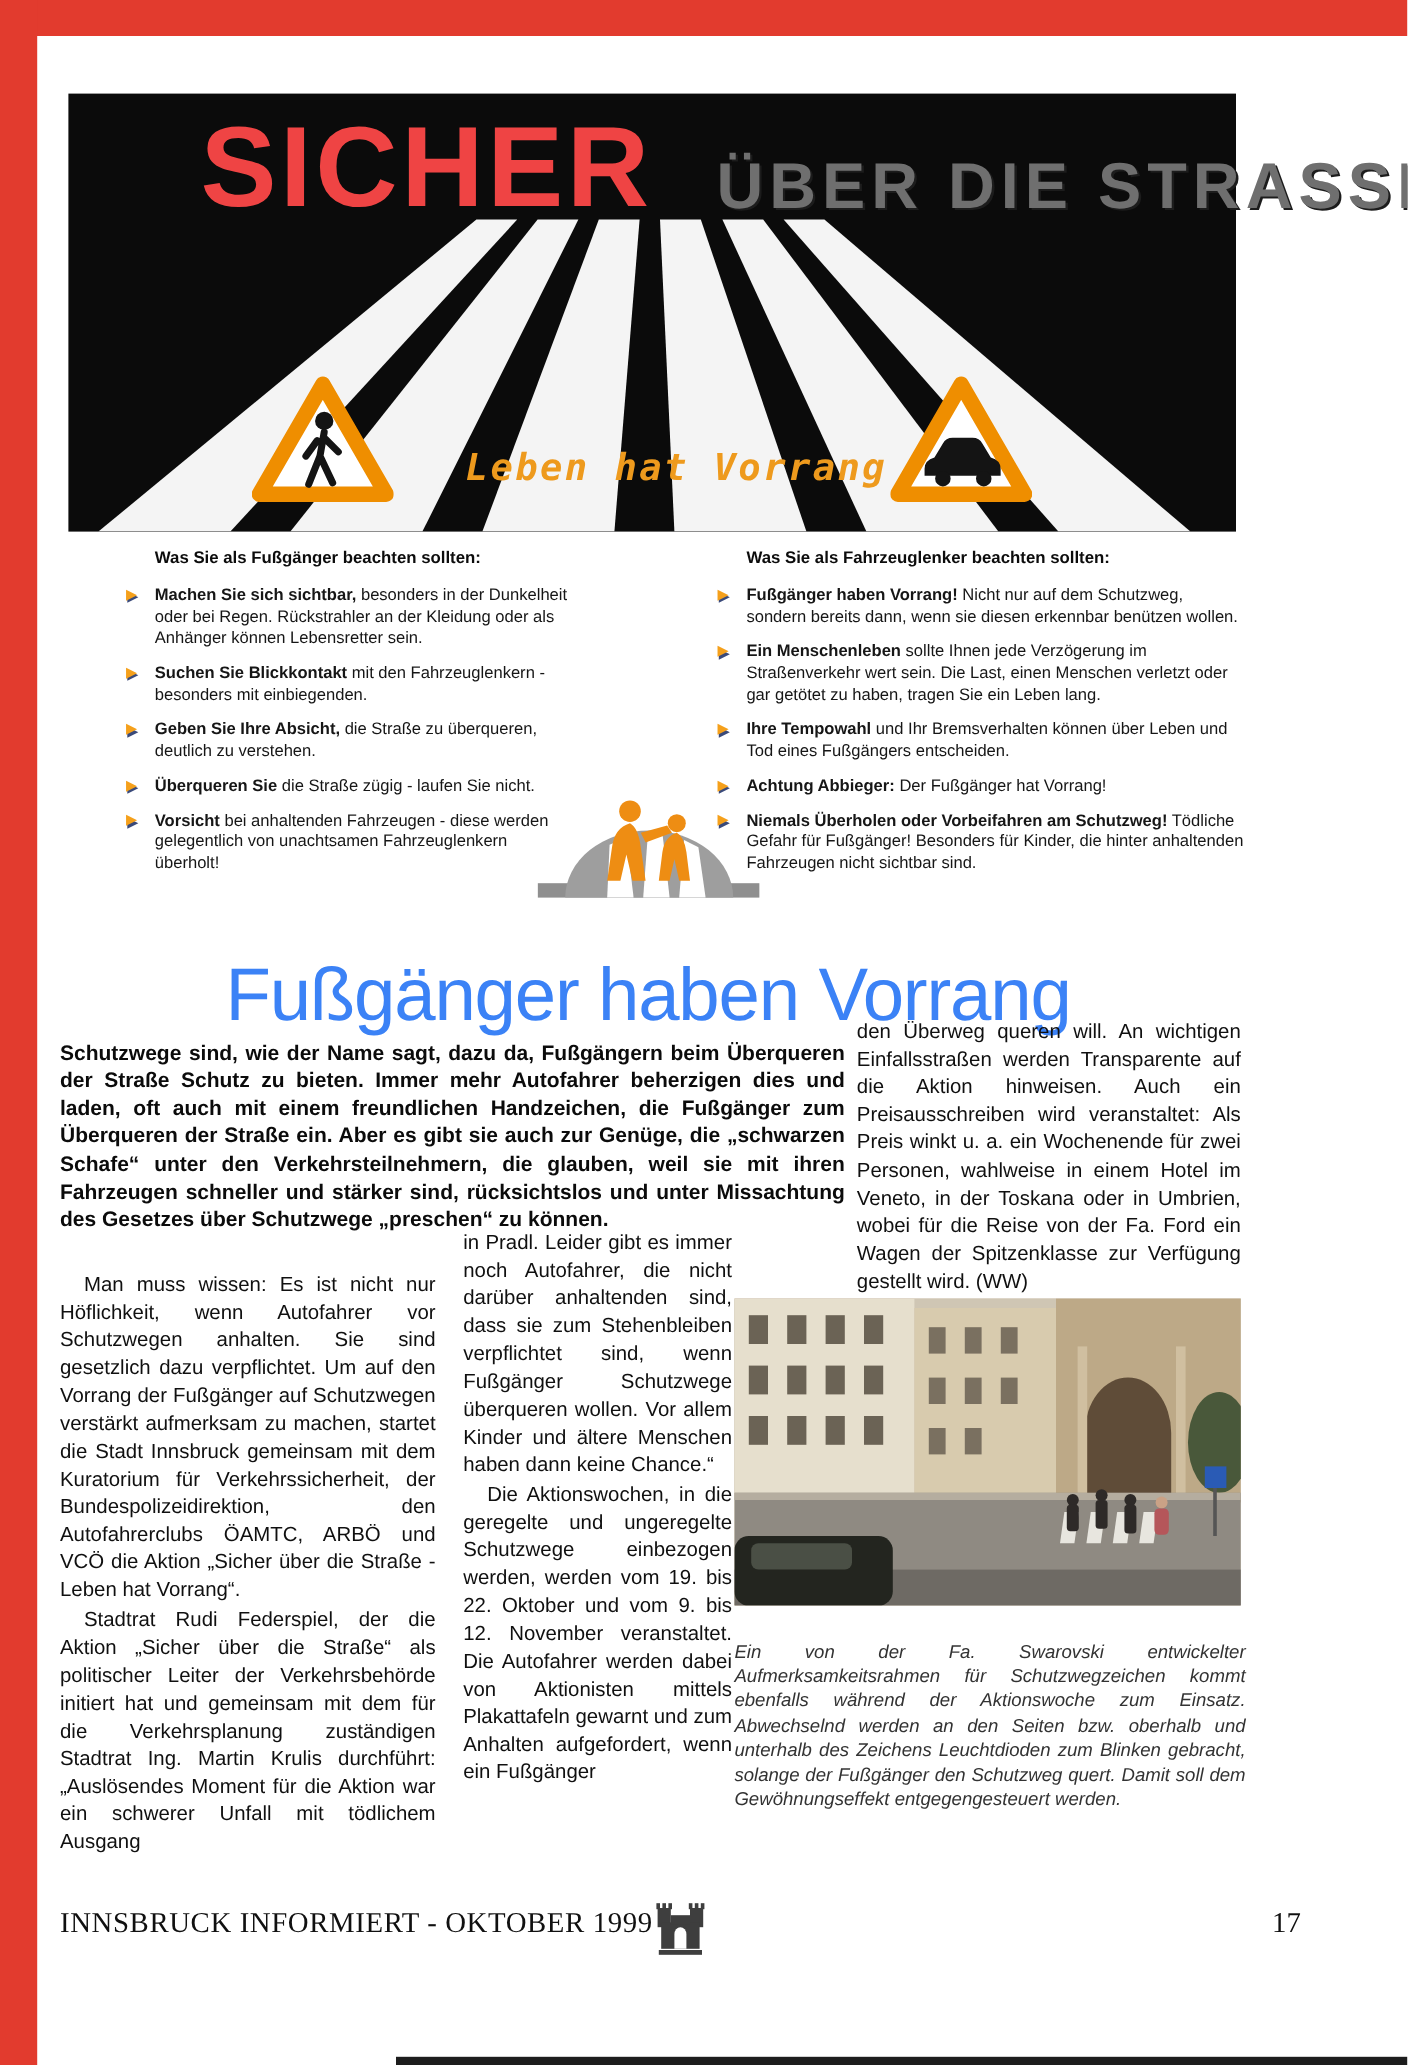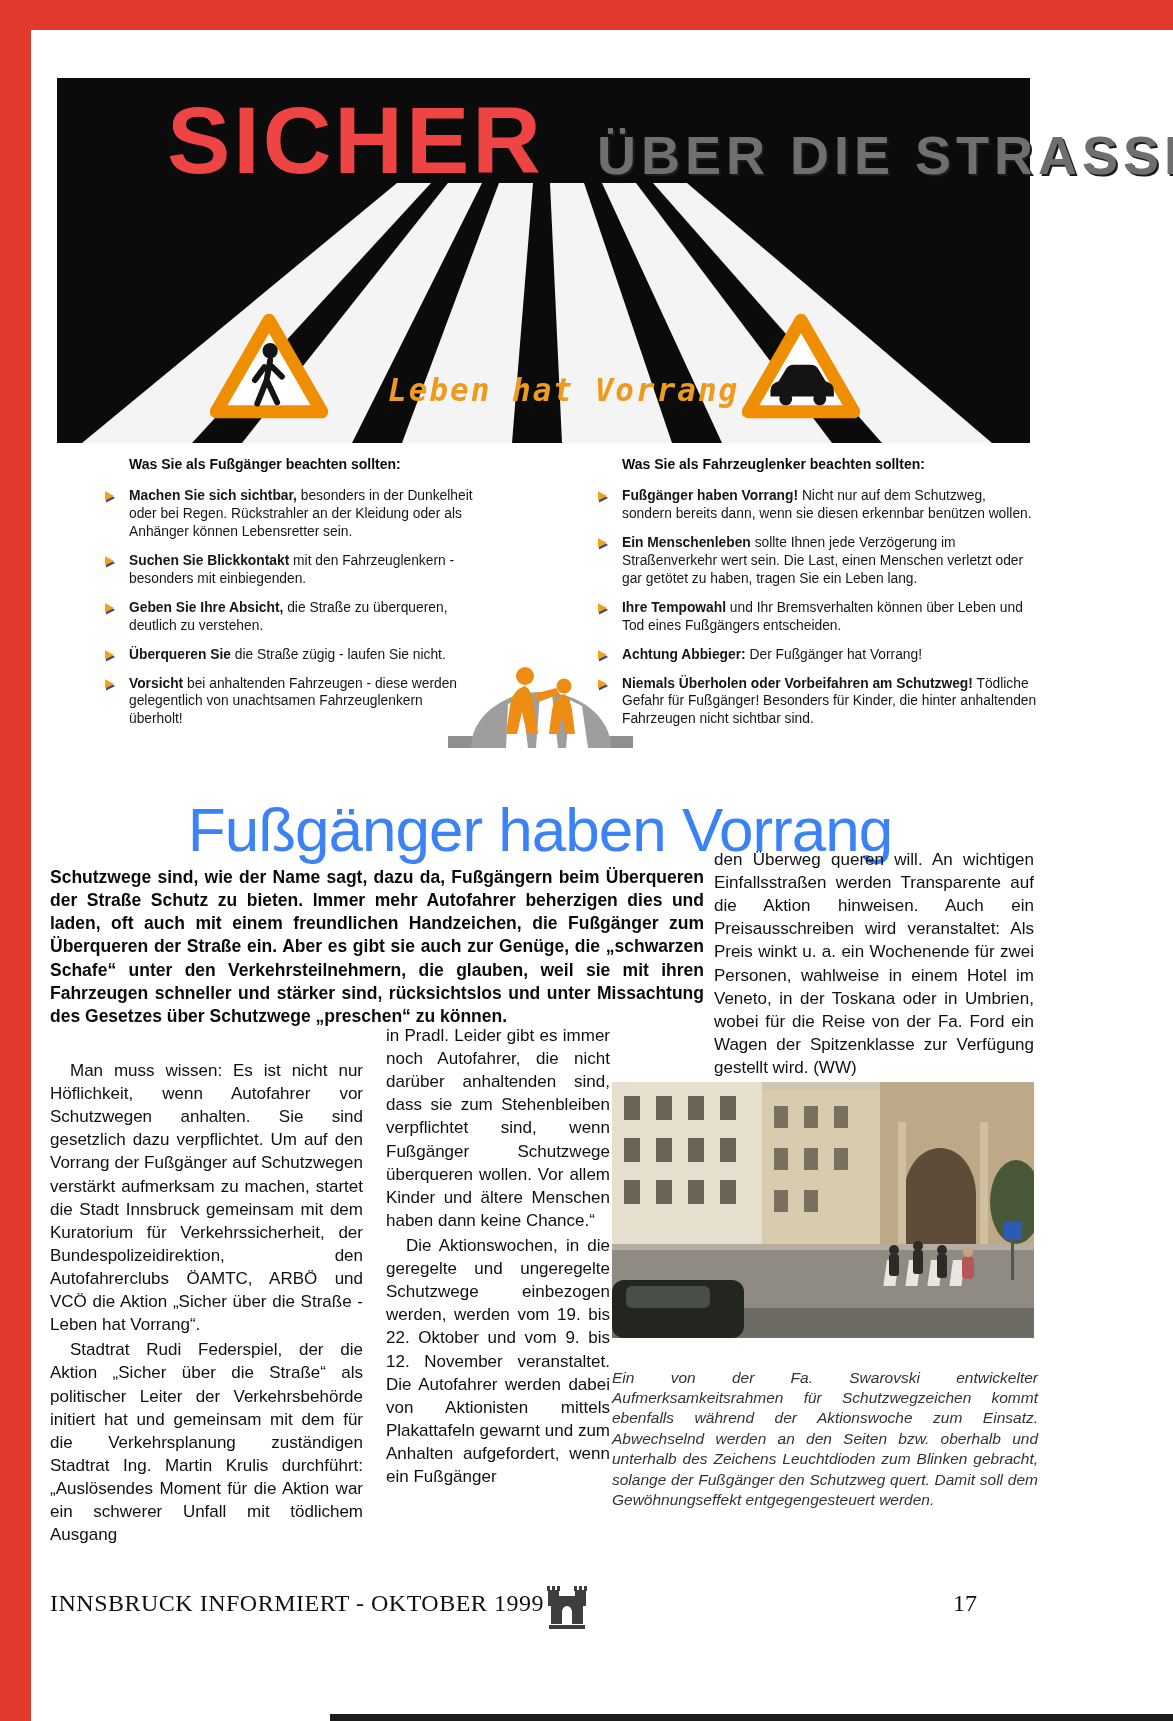--- a/index.html
+++ b/index.html
@@ -40,21 +40,21 @@
   .colbody p.indent{text-indent:20px;}
   .col1{position:absolute;left:50px;top:1024px;width:313px;margin-top:35px;}
   .col2{position:absolute;left:386px;top:1024px;width:224px;}
   .photo{position:absolute;left:612px;top:1082px;width:422px;height:256px;background:#cfc6b4;}
   .caption{position:absolute;left:612px;top:1352px;width:426px;font-style:italic;
            font-size:15.5px;line-height:1.32;color:#333;text-align:justify;}
 
   
   .footer-left{position:absolute;left:50px;top:1590px;font-family:"Liberation Serif",serif;
                font-size:24px;color:#101010;letter-spacing:0.5px;}
-  .page-num{position:absolute;left:953px;top:1590px;font-family:"Liberation Serif",serif;font-size:24px;color:#101010;text-align:center;}
+  .page-num{position:absolute;left:1060px;top:1590px;font-family:"Liberation Serif",serif;font-size:24px;color:#101010;text-align:center;}
   .emblem{position:absolute;left:545px;top:1582px;width:44px;height:48px;}
 </style>
 </head>
 <body>
 
 <div class="page">
 
   <div class="red-top"></div>
   <div class="red-left"></div>
 

